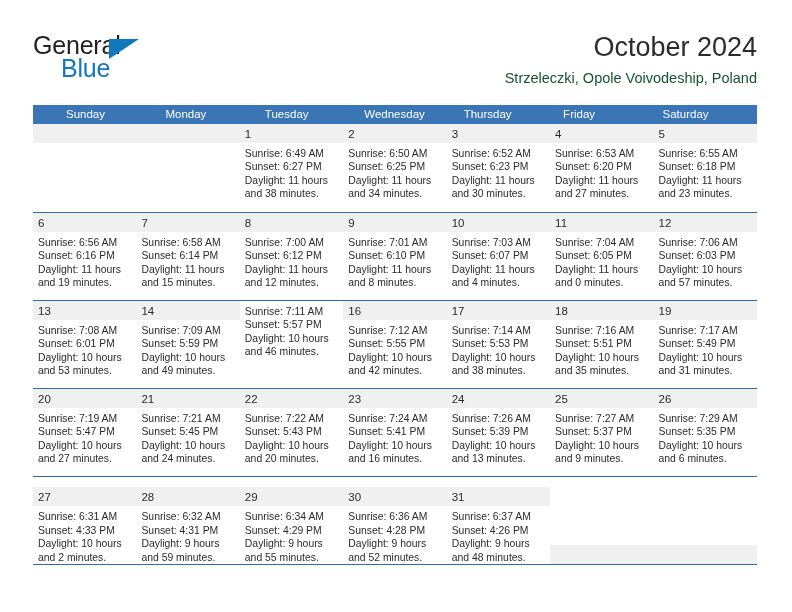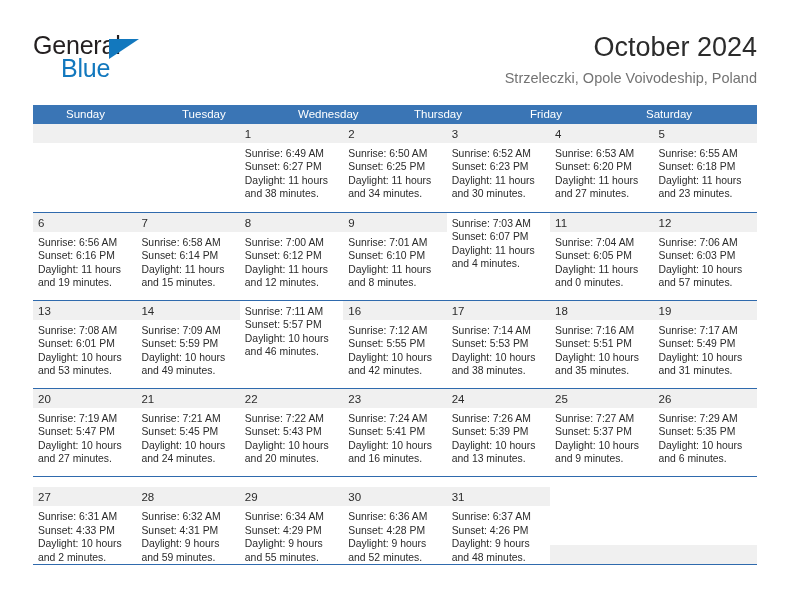--- a/index.html
+++ b/index.html
@@ -78,21 +78,21 @@
   }
   .cal-title {
     font-size: 27px;
     color: #2b2b2b;
     font-weight: normal;
     line-height: 34px;
     white-space: nowrap;
   }
   .cal-subtitle {
     font-size: 14.5px;
-    color: #737373;
+    color: #14532d;
     line-height: 22px;
     margin-top: 3px;
     white-space: nowrap;
   }
 
   
   .calendar {
     position: absolute;
     left: 33px;
     top: 105px;
@@ -175,20 +175,21 @@
     <div class="title-block">
       <div class="cal-title">October 2024</div>
       <div class="cal-subtitle">Strzeleczki, Opole Voivodeship, Poland</div>
     </div>
 
   </div>
 
   <div class="calendar">
     <div class="weekday-row">
       <div class="weekday">Sunday</div>
+      <div class="weekday">Monday</div>
       <div class="weekday">Tuesday</div>
       <div class="weekday">Wednesday</div>
       <div class="weekday">Thursday</div>
       <div class="weekday">Friday</div>
       <div class="weekday">Saturday</div>
     </div>
 
     <div id="weeks-host">
         <div class="week first">
           <div class="day empty">
@@ -274,20 +275,21 @@
           <div class="day">
             <div class="day-head"><span class="day-num">9</span></div>
             <div class="day-body">
               <div>Sunrise: 7:01 AM</div>
               <div>Sunset: 6:10 PM</div>
               <div>Daylight: 11 hours</div>
               <div>and 8 minutes.</div>
             </div>
           </div>
           <div class="day">
+            <div class="day-head"><span class="day-num">10</span></div>
             <div class="day-body">
               <div>Sunrise: 7:03 AM</div>
               <div>Sunset: 6:07 PM</div>
               <div>Daylight: 11 hours</div>
               <div>and 4 minutes.</div>
             </div>
           </div>
           <div class="day">
             <div class="day-head"><span class="day-num">11</span></div>
             <div class="day-body">

